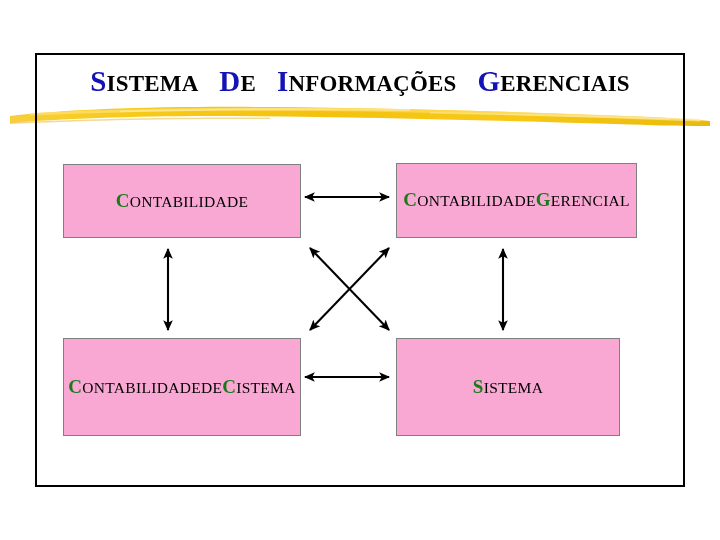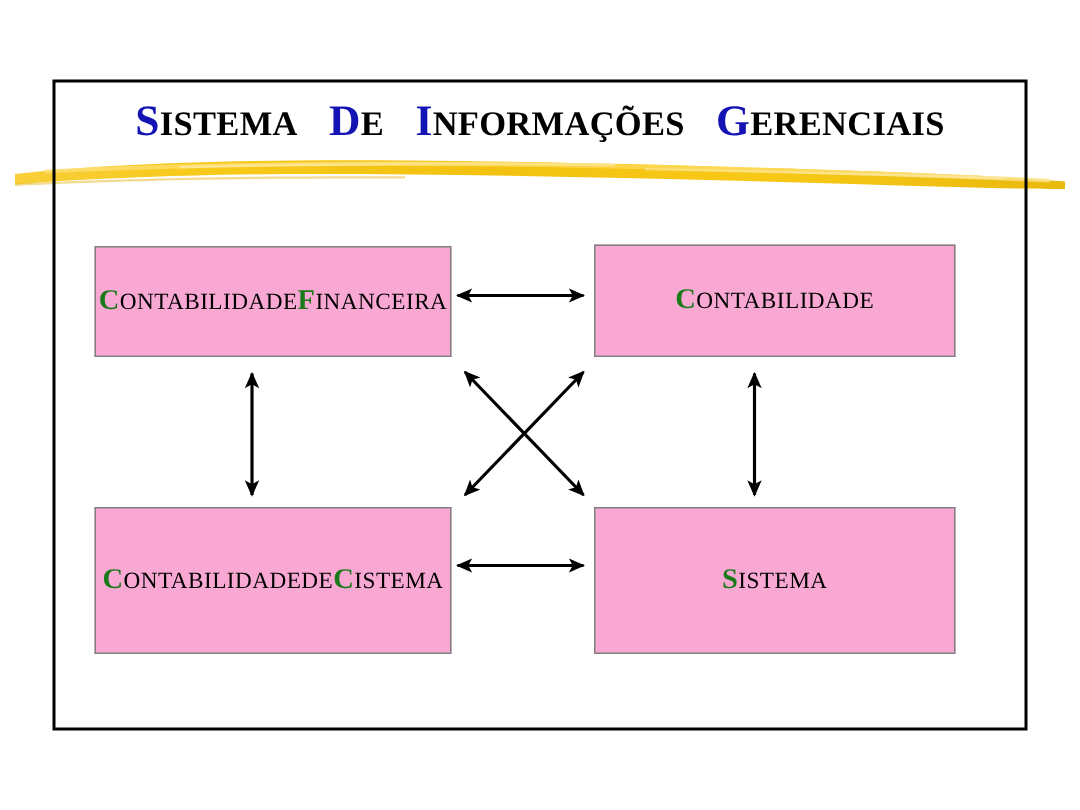--- a/index.html
+++ b/index.html
@@ -81,21 +81,21 @@
     color: #1a7a1a;
     font-weight: bold;
   }
   .box .sc {
     font-size: 15.5px;
   }
 
   #box-cf { left: 63px;  top: 164px; width: 238px; height: 74px; }
   #box-cg { left: 396px; top: 163px; width: 241px; height: 75px; }
   #box-cc { left: 63px;  top: 338px; width: 238px; height: 98px; }
-  #box-so { left: 396px; top: 338px; width: 241px; height: 98px; }
+  #box-so { left: 396px; top: 338px; width: 224px; height: 98px; }
 
   
   #arrows {
     position: absolute;
     left: 0; top: 0;
     width: 720px;
     height: 540px;
     pointer-events: none;
   }
 </style>
@@ -138,25 +138,25 @@
     <span class="sc">&nbsp;</span>
     <span><span class="cap">D</span><span class="sc">E</span></span>
     <span class="sc">&nbsp;</span>
     <span><span class="cap">I</span><span class="sc">NFORMAÇÕES</span></span>
     <span class="sc">&nbsp;</span>
     <span><span class="cap">G</span><span class="sc">ERENCIAIS</span></span>
   </div>
 
   <div class="box" id="box-cf">
     <span class="line"><span class="cap">C</span><span class="sc">ONTABILIDADE</span></span>
-    <span class="line"><span class="cap">F</span><span class="sc">INANCEIRA</span></span>
   </div>
 
   <div class="box" id="box-cg">
     <span class="line"><span class="cap">C</span><span class="sc">ONTABILIDADE</span></span>
+    <span class="line"><span class="cap">G</span><span class="sc">ERENCIAL</span></span>
   </div>
 
   <div class="box" id="box-cc">
     <span class="line"><span class="cap">C</span><span class="sc">ONTABILIDADE</span></span>
     <span class="line"><span class="sc">DE</span></span>
     <span class="line"><span class="cap">C</span><span class="sc">ISTEMA</span></span>
   </div>
 
   <div class="box" id="box-so">
     <span class="line"><span class="cap">S</span><span class="sc">ISTEMA</span></span>

